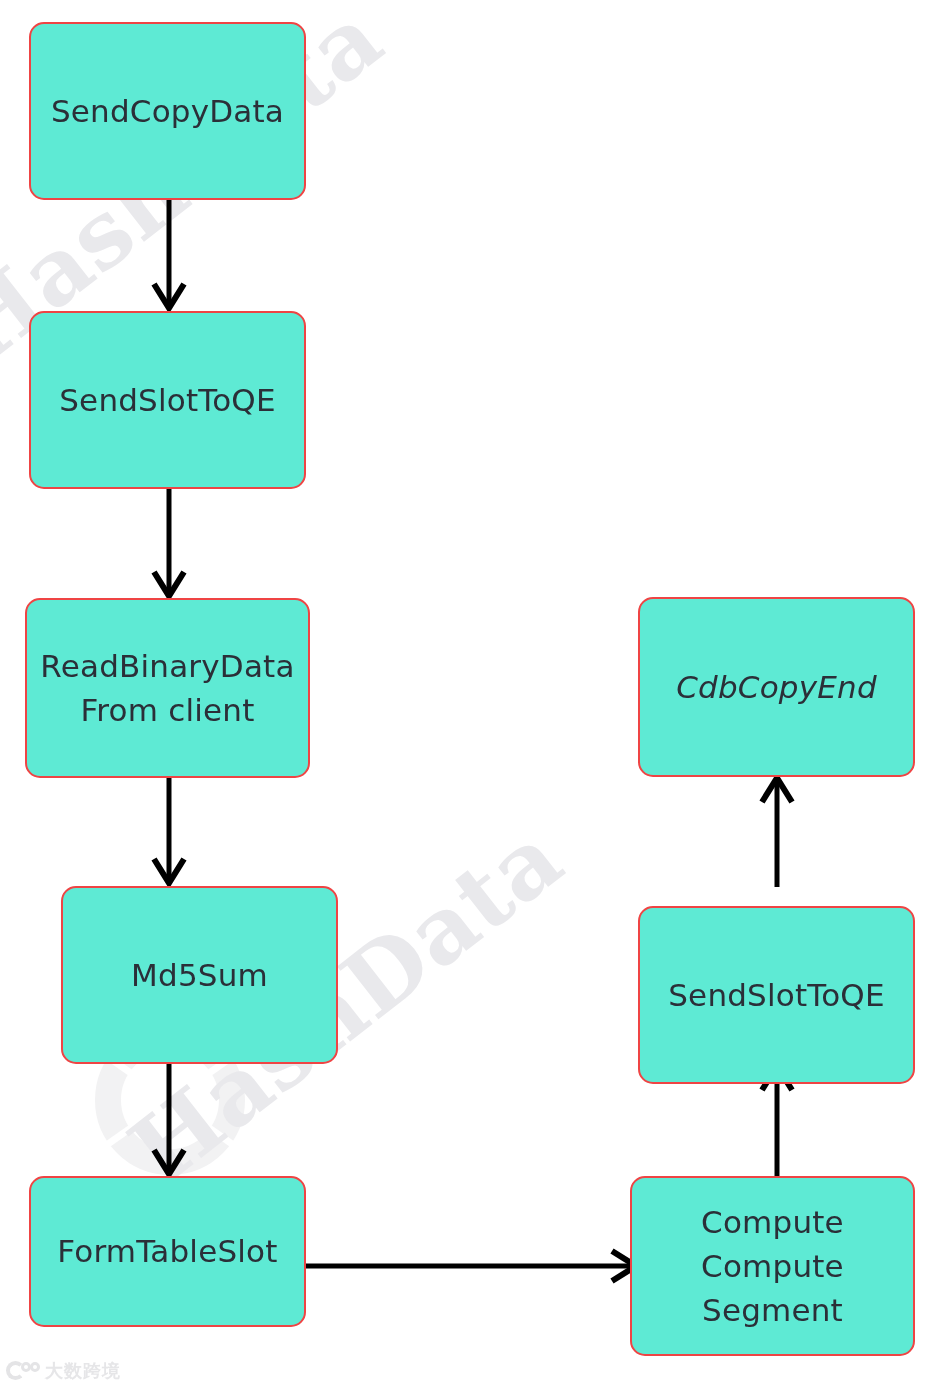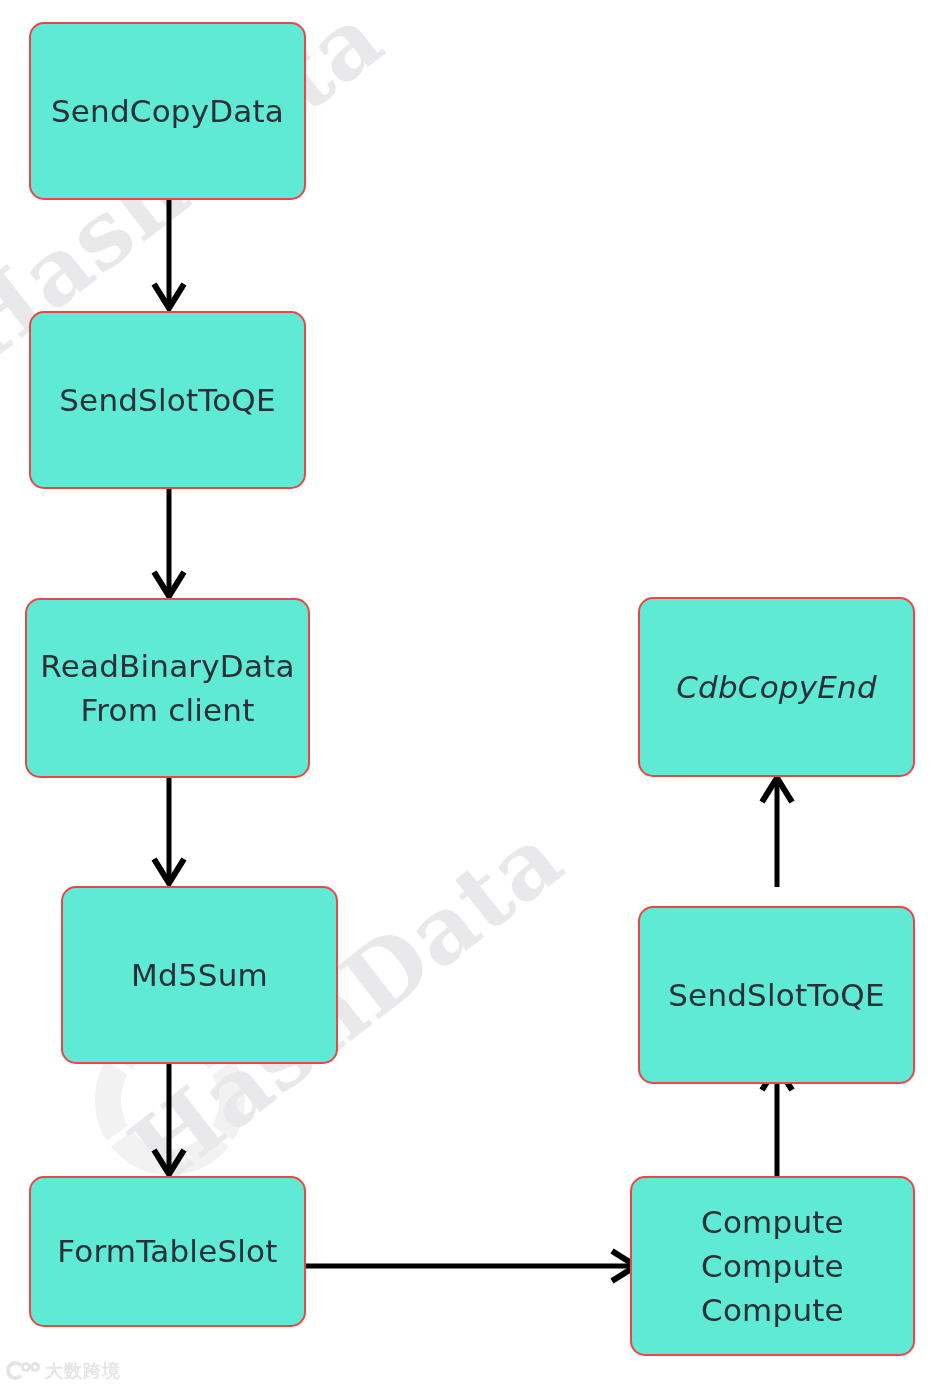--- a/index.html
+++ b/index.html
@@ -219,21 +219,21 @@
 
   <div class="node" style="left:29px; top:1176px; width:277px; height:151px;">
     <div>
       <span>FormTableSlot</span>
     </div>
   </div>
 
   <div class="node" style="left:630px; top:1176px; width:285px; height:180px;">
     <div>
       <span>Compute Compute</span>
-      <span>Compute</span>
+      <span>Segment</span>
     </div>
   </div>
 
   <div class="node" style="left:638px; top:886px; width:277px; height:178px;margin-top:20px;">
     <div>
       <span>SendSlotToQE</span>
     </div>
   </div>
 
   <div class="node" style="left:638px; top:597px; width:277px; height:180px;font-style:italic;">

